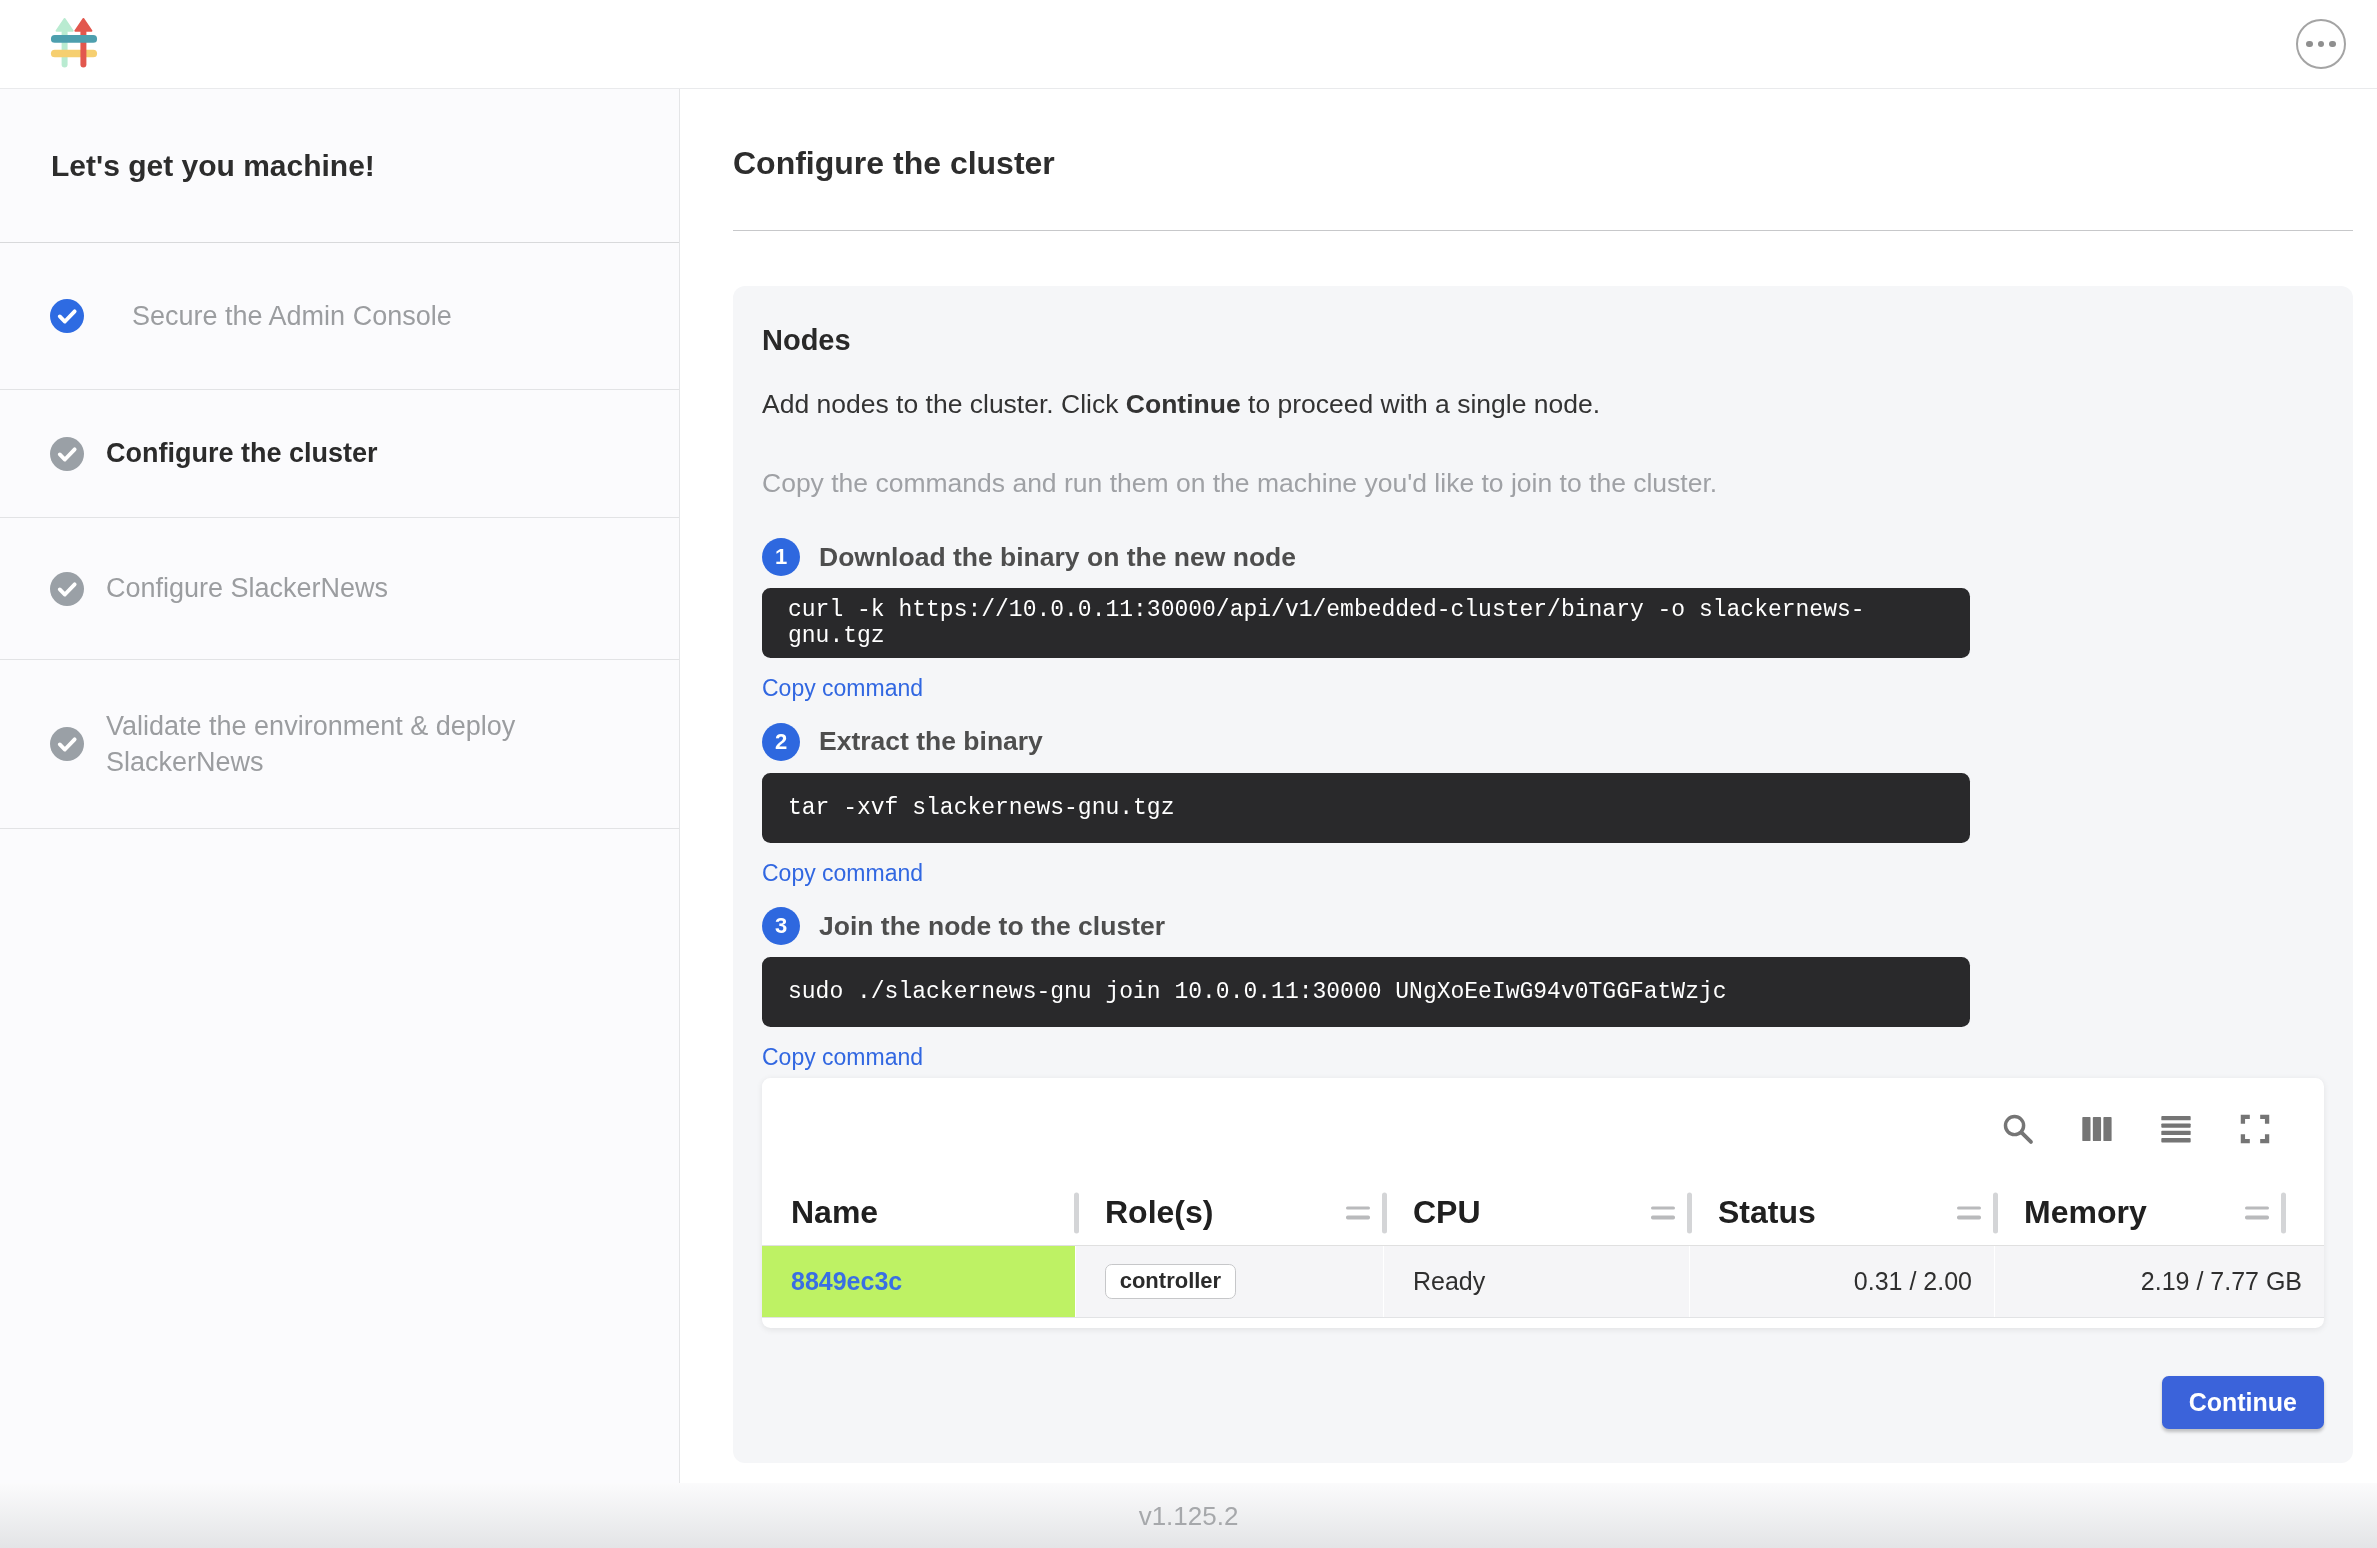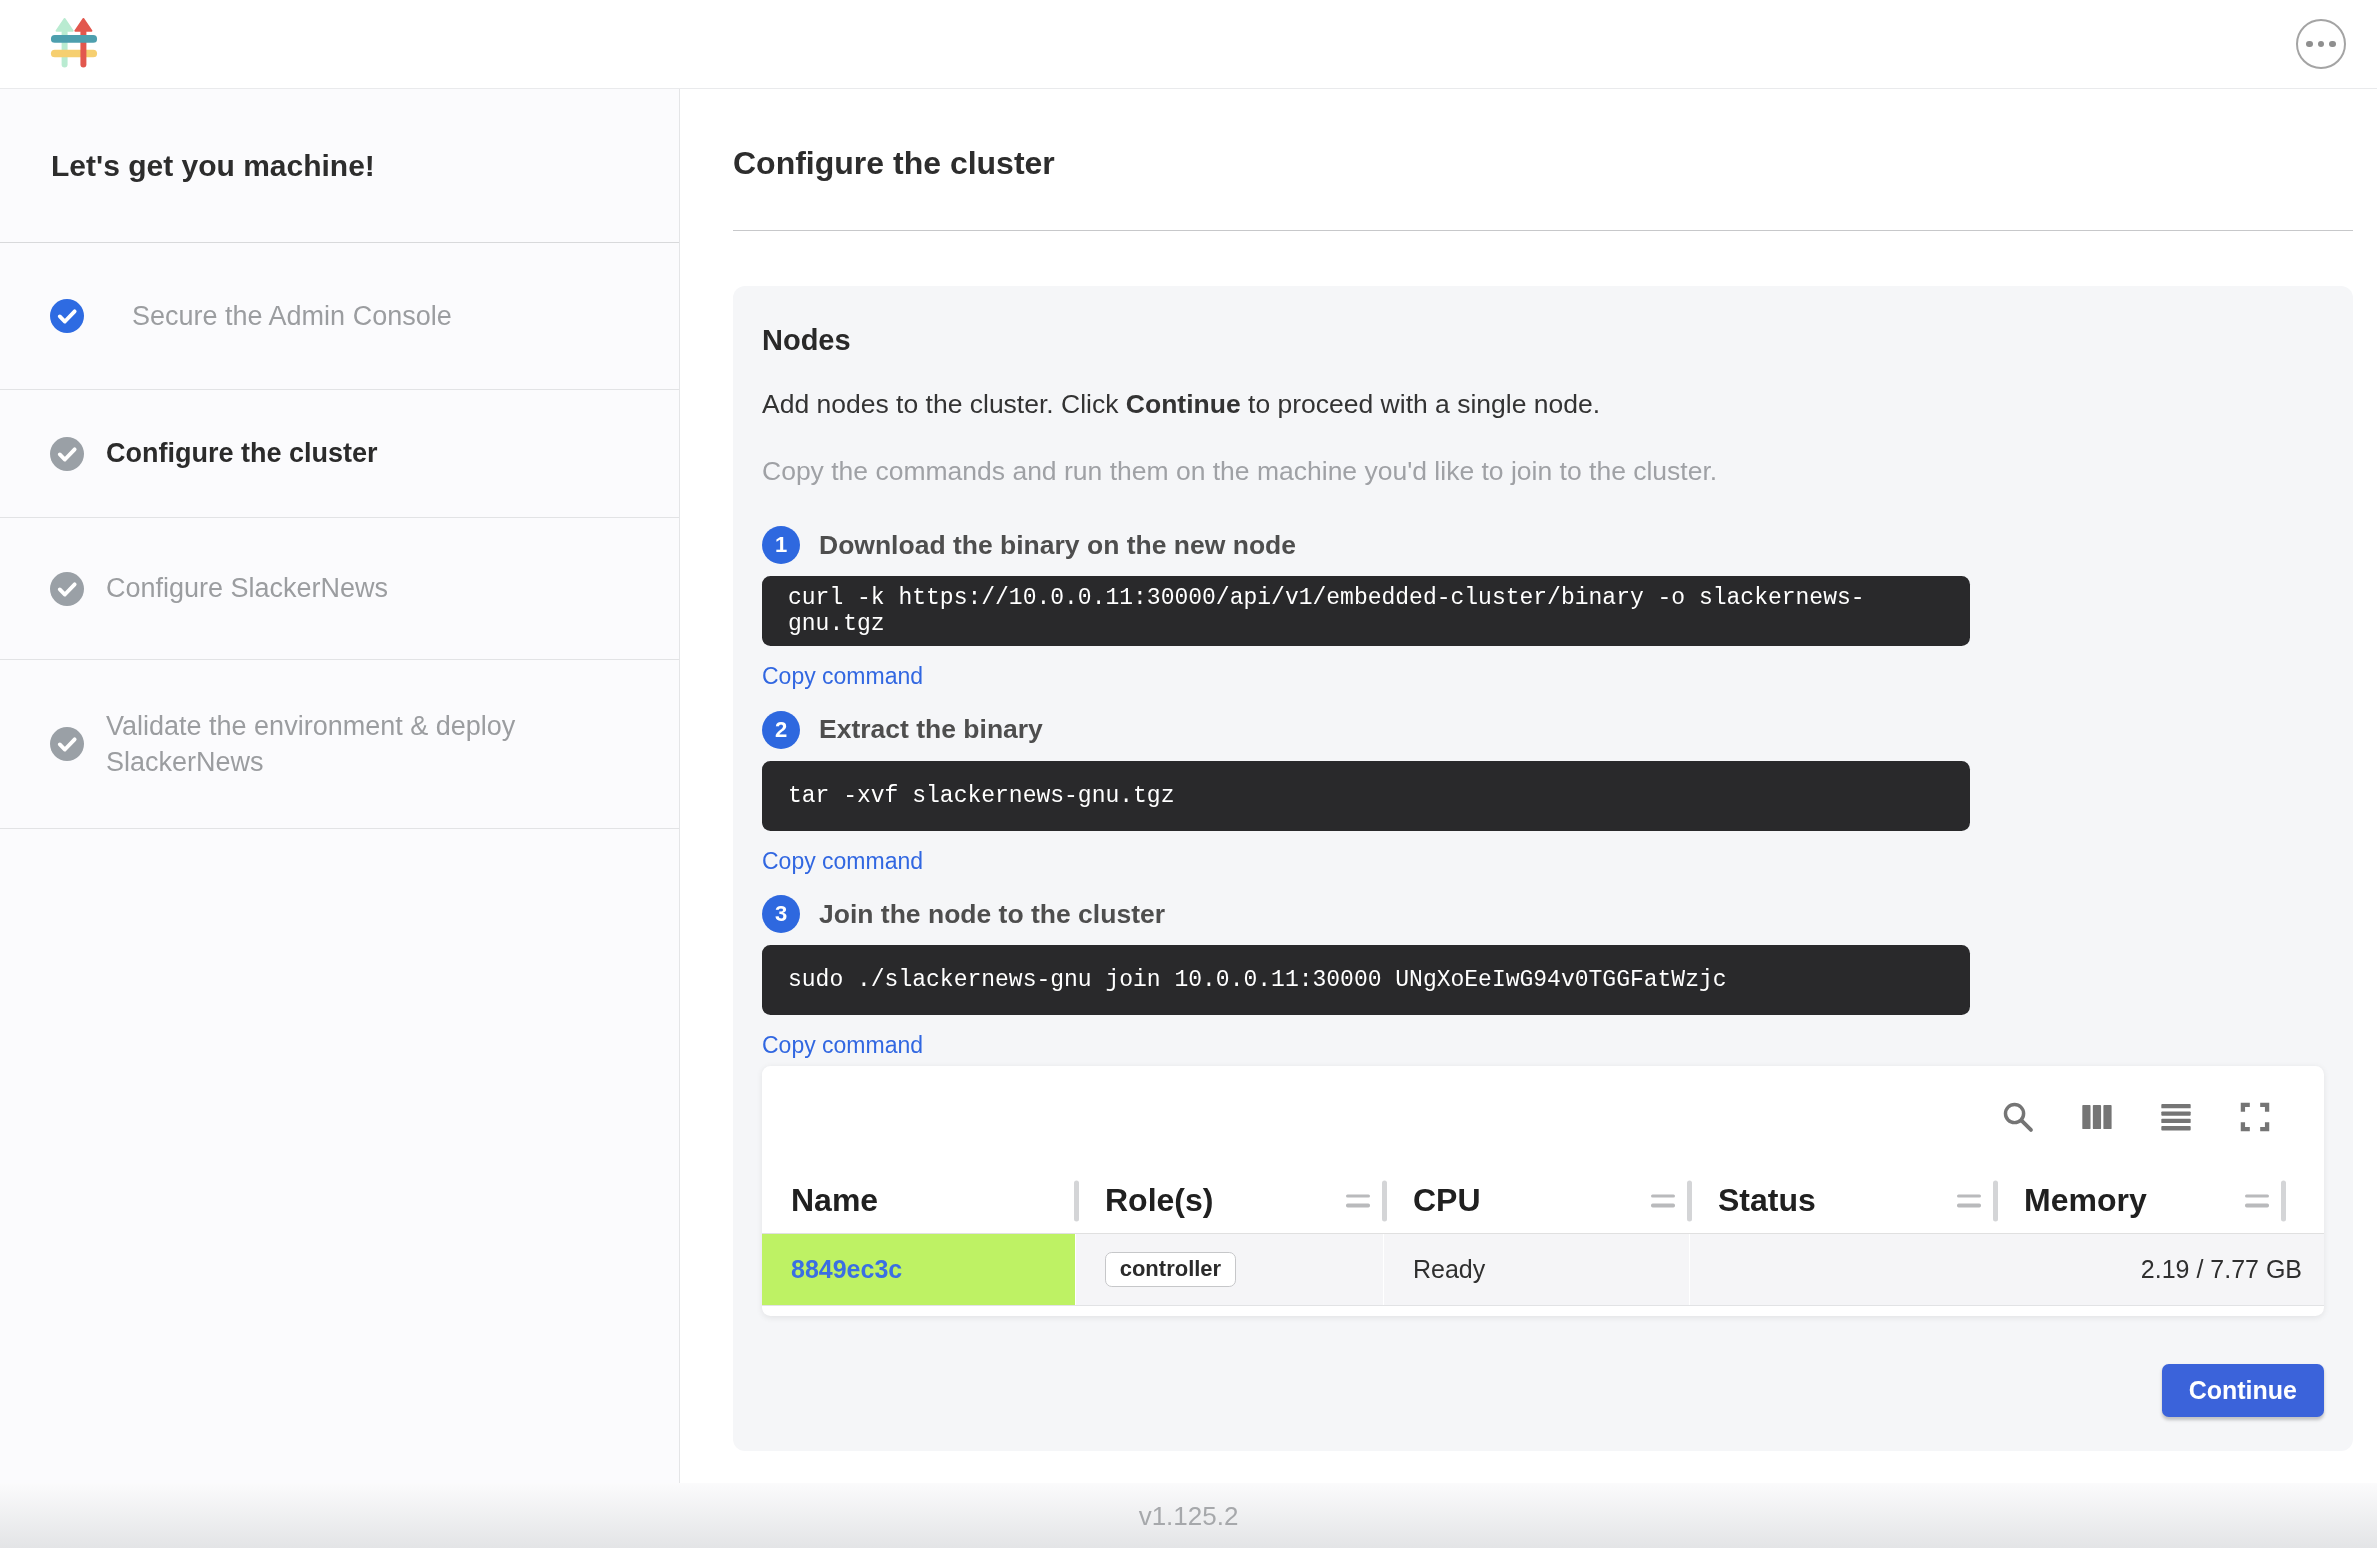--- a/index.html
+++ b/index.html
@@ -37,21 +37,21 @@
 
   
   .content { flex:1; background:#fff; padding:0 24px 0 53px; }
   .page-title { margin-top:56px; font-size:32px; font-weight:bold; color:#2d2d2d; }
   .title-rule { margin-top:48px; border:0; border-top:1.7px solid #c7c8ca; }
 
   .card { margin-top:55px; background:#f5f6f8; border-radius:12px; padding:38px 29px 34px; }
   .card-title { font-size:29px; font-weight:bold; color:#292929; }
   .desc { margin-top:32px; font-size:26.5px; color:#333; }
   .desc b { font-weight:bold; }
-  .muted { margin-top:36px; font-size:26.5px; color:#9fa1a5; }
+  .muted { margin-top:48px; font-size:26.5px; color:#9fa1a5; }
 
   .step { display:flex; align-items:center; gap:19px; margin-top:39px; }
   .step.mt-sm { margin-top:20.5px; }
   .step-num { width:38px; height:38px; border-radius:50%; background:#2e68df; color:#fff;
               font-size:22px; font-weight:bold; display:flex; align-items:center; justify-content:center; }
   .step-title { font-size:26.5px; font-weight:700; color:#4e4e4e; }
 
   .command { margin-top:12px; width:1208px; height:70px; background:#29292b; border-radius:8.5px;
              color:#fff; font-family:"Liberation Mono","DejaVu Sans Mono",monospace; font-size:23px;
              display:flex; align-items:center; padding:0 26px; }
@@ -258,20 +258,21 @@
         </div>
 
         <div class="trow">
           <div class="td name col-name">
             <a class="node-link">8849ec3c</a>
           </div>
           <div class="td col-roles">
             <span class="chip">controller</span>
           </div>
           <div class="td col-status">Ready</div>
+          <div class="td num col-cpu">0.31 / 2.00</div>
           <div class="td num col-mem">2.19 / 7.77 GB</div>
         </div>
       </div>
 
       <div class="continue-row">
         <button class="continue-btn">Continue</button>
       </div>
     </section>
   </main>
 </div>

